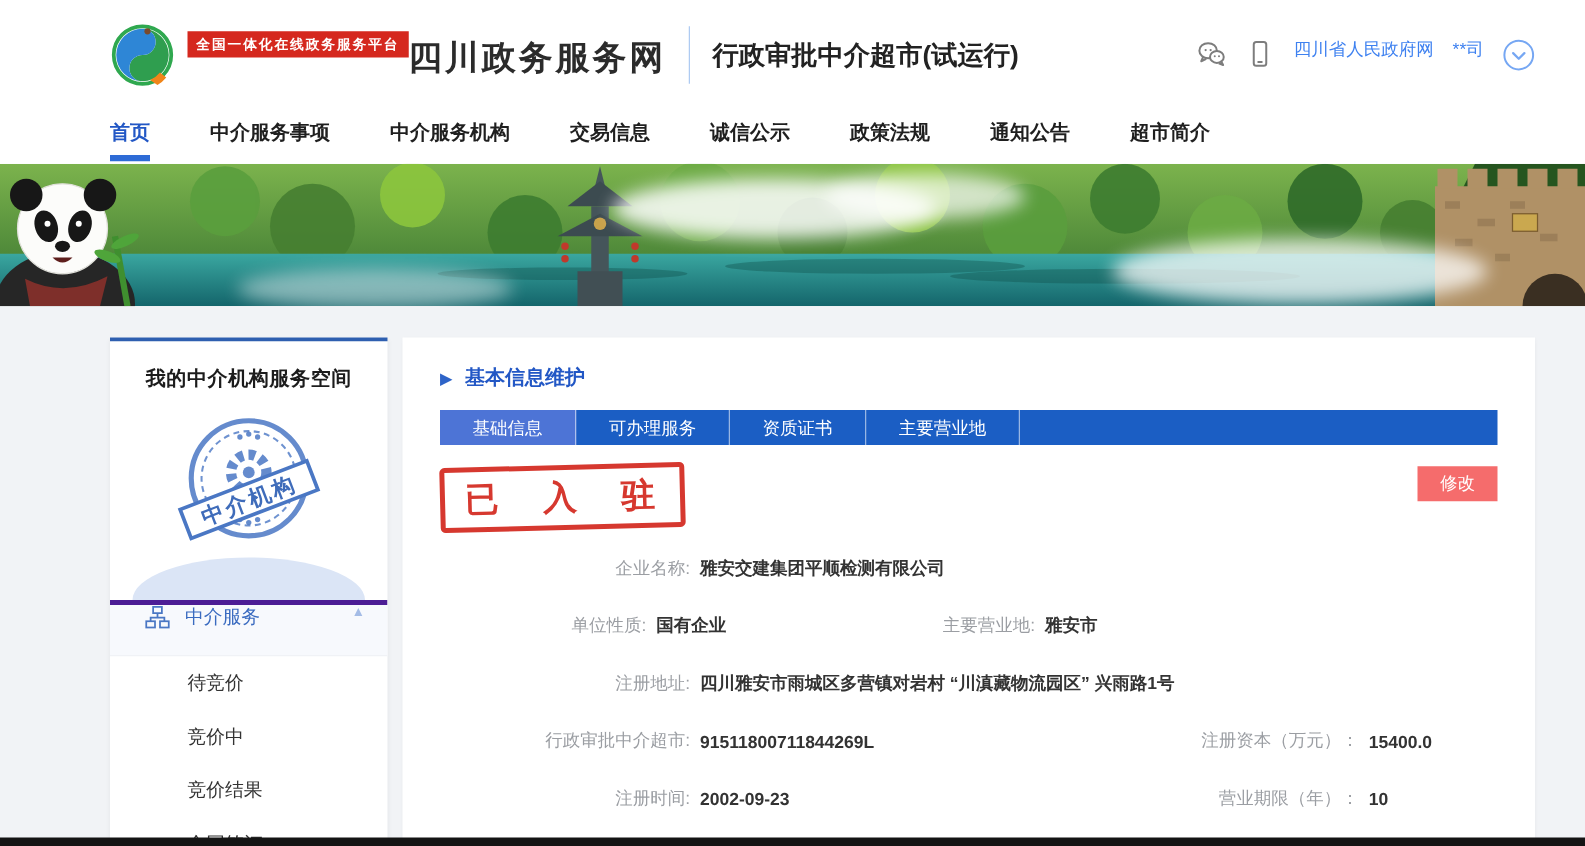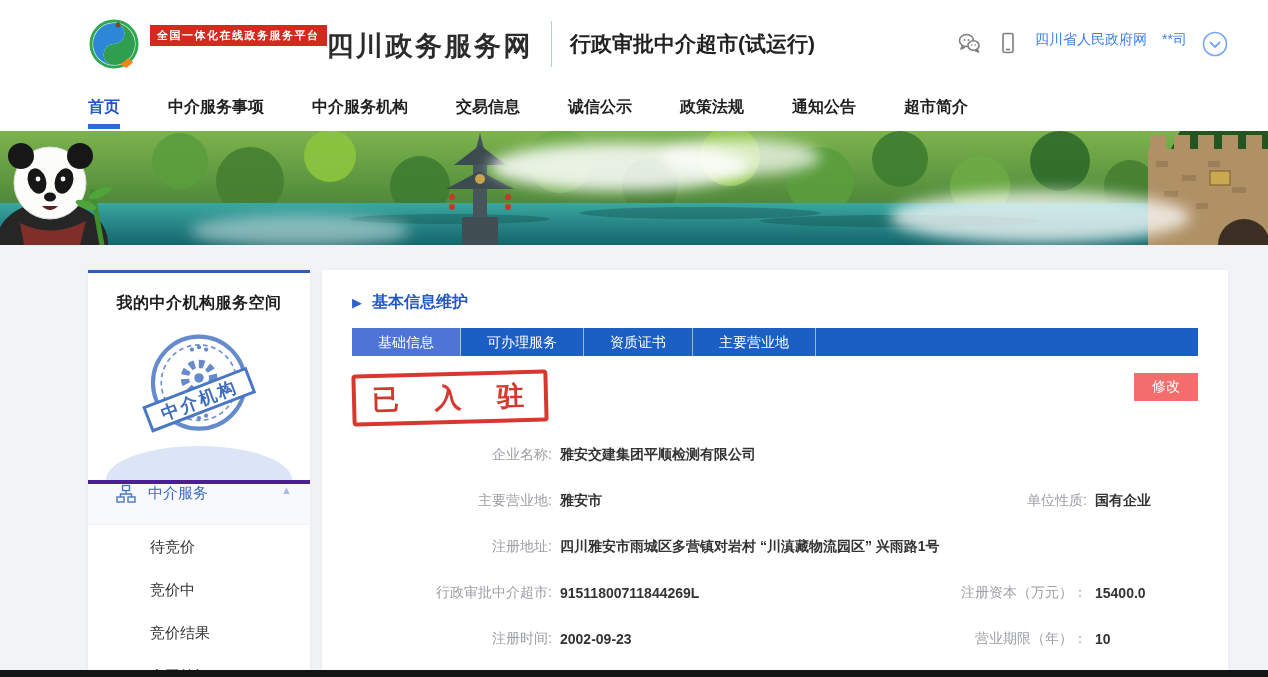--- a/index.html
+++ b/index.html
@@ -286,28 +286,28 @@
     </div>
 
     <div class="form">
       <div class="form-row">
         <div class="pair col1">
           <span class="f-label">企业名称:</span>
           <span class="f-value">雅安交建集团平顺检测有限公司</span>
         </div>
       </div>
       <div class="form-row">
+        <div class="pair col2">
+          <span class="f-label">单位性质:</span>
+          <span class="f-value">国有企业</span>
+        </div>
         <div class="pair col1">
           <span class="f-label">主要营业地:</span>
           <span class="f-value">雅安市</span>
         </div>
-        <div class="pair col2">
-          <span class="f-label">单位性质:</span>
-          <span class="f-value">国有企业</span>
-        </div>
       </div>
       <div class="form-row">
         <div class="pair col1" style="width:100%">
           <span class="f-label">注册地址:</span>
           <span class="f-value">四川雅安市雨城区多营镇对岩村 “川滇藏物流园区” 兴雨路1号</span>
         </div>
       </div>
       <div class="form-row">
         <div class="pair col1">
           <span class="f-label">行政审批中介超市:</span>

